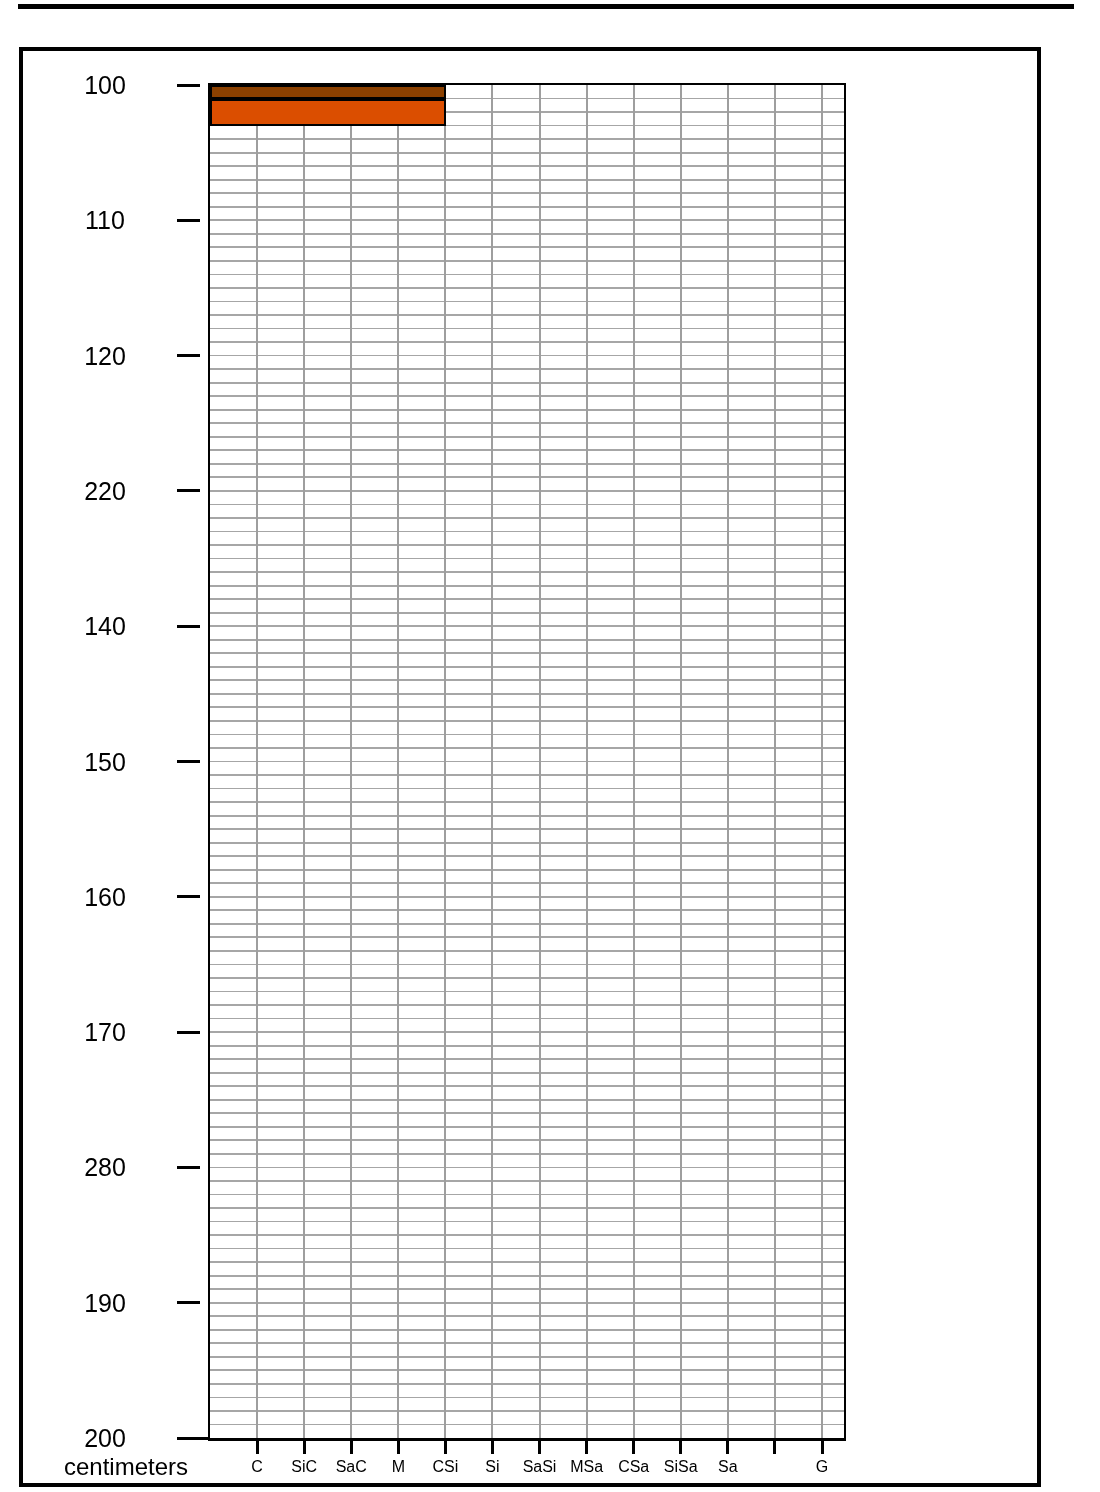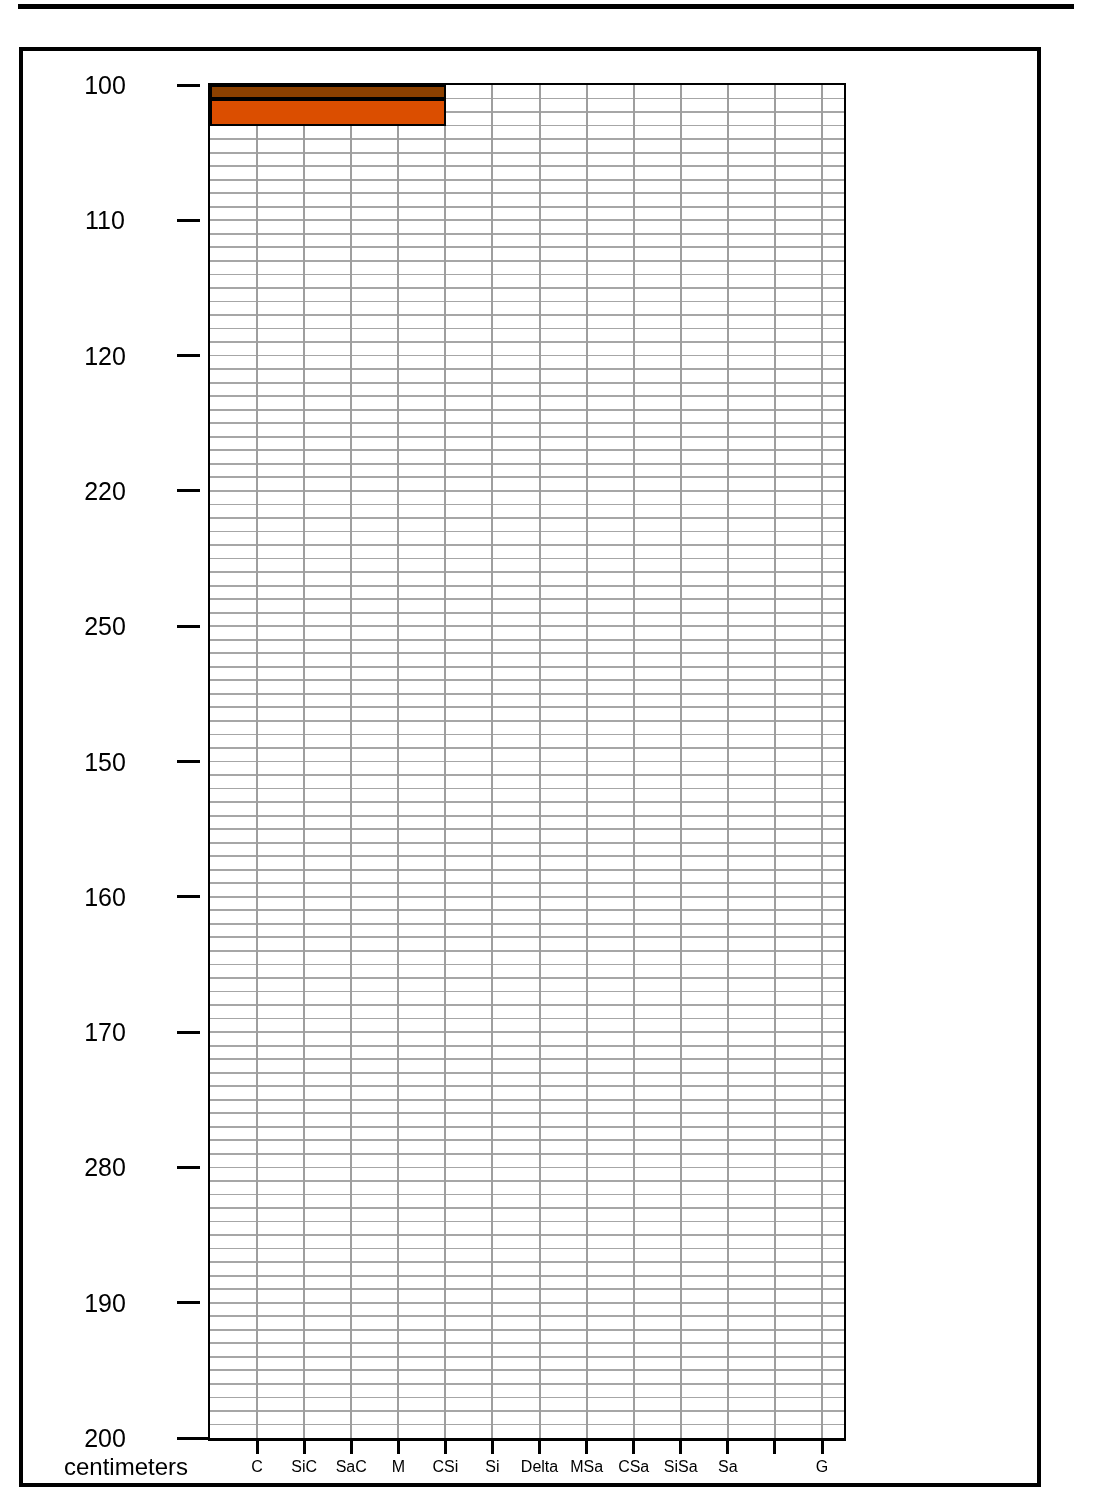--- a/index.html
+++ b/index.html
@@ -183,21 +183,21 @@
 
   <div id="depth-axis">
       <div class="depth-label" style="top: 67px;">100</div>
       <div class="depth-tick" style="top: 83.5px; left: 177px; width: 23px;"></div>
       <div class="depth-label" style="top: 202.3px;">110</div>
       <div class="depth-tick" style="top: 218.8px; left: 177px; width: 23px;"></div>
       <div class="depth-label" style="top: 337.6px;">120</div>
       <div class="depth-tick" style="top: 354.1px; left: 177px; width: 23px;"></div>
       <div class="depth-label" style="top: 472.9px;">220</div>
       <div class="depth-tick" style="top: 489.4px; left: 177px; width: 23px;"></div>
-      <div class="depth-label" style="top: 608.2px;">250</div>
+      <div class="depth-label" style="top: 608.2px;">140</div>
       <div class="depth-tick" style="top: 624.7px; left: 177px; width: 23px;"></div>
       <div class="depth-label" style="top: 743.5px;">150</div>
       <div class="depth-tick" style="top: 760px; left: 177px; width: 23px;"></div>
       <div class="depth-label" style="top: 878.8px;">160</div>
       <div class="depth-tick" style="top: 895.3px; left: 177px; width: 23px;"></div>
       <div class="depth-label" style="top: 1014.1px;">170</div>
       <div class="depth-tick" style="top: 1030.6px; left: 177px; width: 23px;"></div>
       <div class="depth-label" style="top: 1149.4px;">280</div>
       <div class="depth-tick" style="top: 1165.9px; left: 177px; width: 23px;"></div>
       <div class="depth-label" style="top: 1284.7px;">190</div>
@@ -214,21 +214,21 @@
       <div class="col-label" style="left: 264.154px; top: 1458px;">SiC</div>
       <div class="col-tick" style="left: 349.731px; top: 1441px;"></div>
       <div class="col-label" style="left: 311.231px; top: 1458px;">SaC</div>
       <div class="col-tick" style="left: 396.808px; top: 1441px;"></div>
       <div class="col-label" style="left: 358.308px; top: 1458px;">M</div>
       <div class="col-tick" style="left: 443.885px; top: 1441px;"></div>
       <div class="col-label" style="left: 405.385px; top: 1458px;">CSi</div>
       <div class="col-tick" style="left: 490.962px; top: 1441px;"></div>
       <div class="col-label" style="left: 452.462px; top: 1458px;">Si</div>
       <div class="col-tick" style="left: 538.038px; top: 1441px;"></div>
-      <div class="col-label" style="left: 499.538px; top: 1458px;">Delta</div>
+      <div class="col-label" style="left: 499.538px; top: 1458px;">SaSi</div>
       <div class="col-tick" style="left: 585.115px; top: 1441px;"></div>
       <div class="col-label" style="left: 546.615px; top: 1458px;">MSa</div>
       <div class="col-tick" style="left: 632.192px; top: 1441px;"></div>
       <div class="col-label" style="left: 593.692px; top: 1458px;">CSa</div>
       <div class="col-tick" style="left: 679.269px; top: 1441px;"></div>
       <div class="col-label" style="left: 640.769px; top: 1458px;">SiSa</div>
       <div class="col-tick" style="left: 726.346px; top: 1441px;"></div>
       <div class="col-label" style="left: 687.846px; top: 1458px;">Sa</div>
       <div class="col-tick" style="left: 773.423px; top: 1441px;"></div>
       <div class="col-label" style="left: 734.923px; top: 1540px;">GSa</div>

